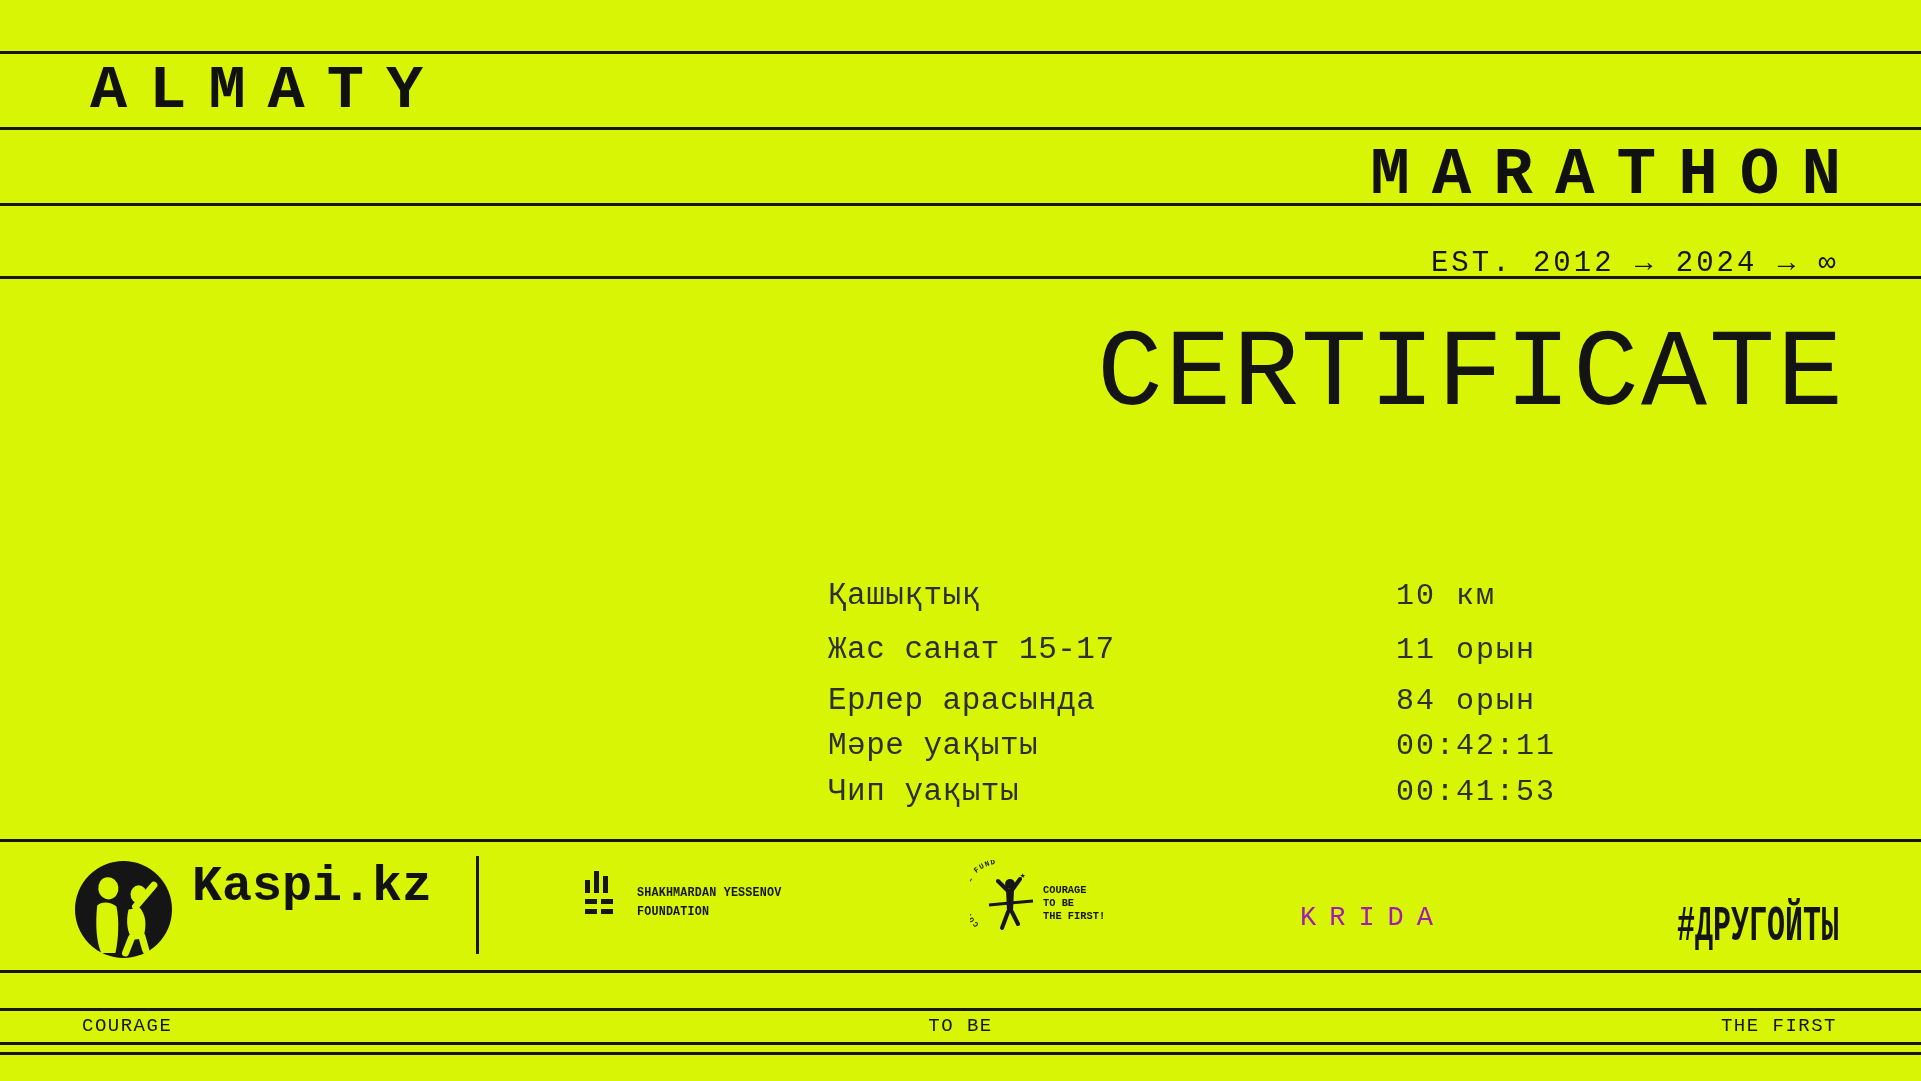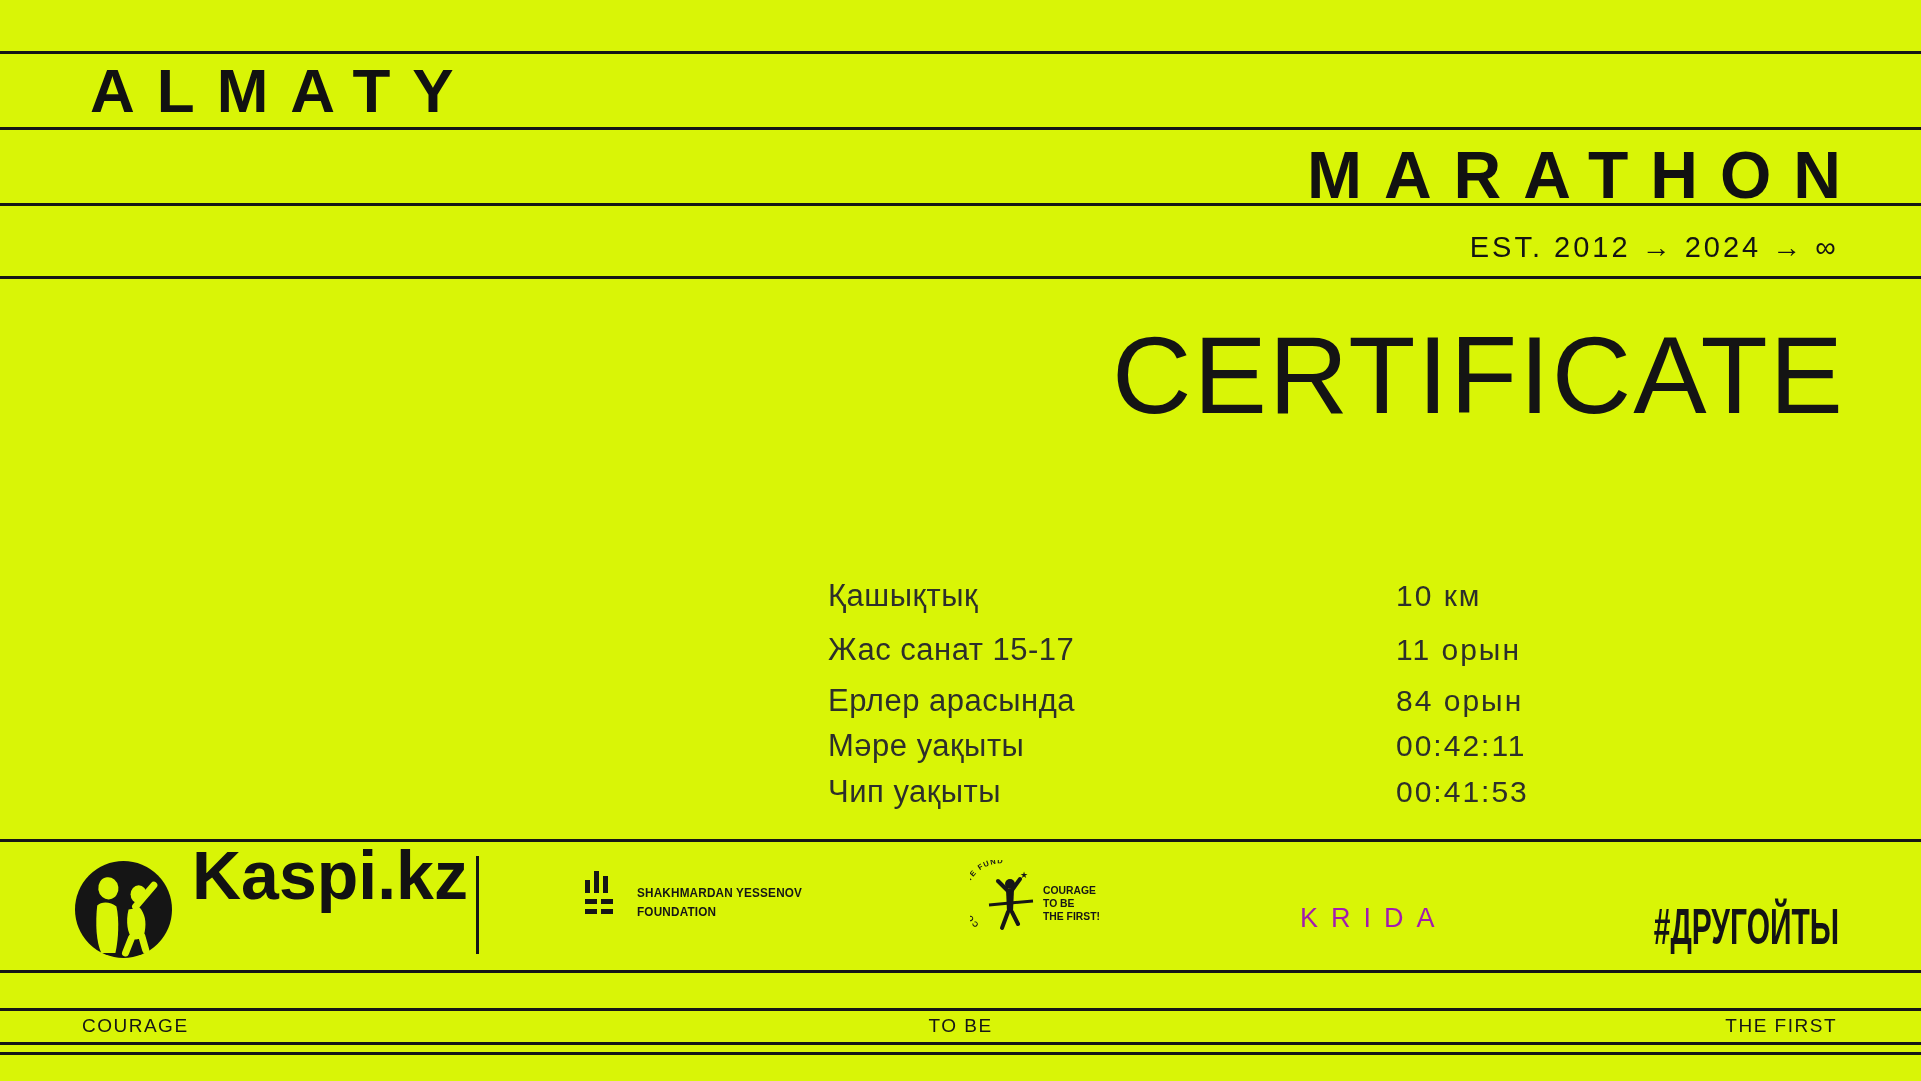--- a/index.html
+++ b/index.html
@@ -1,49 +1,49 @@
 <!DOCTYPE html>
 <html><head>
 <meta charset="utf-8">
 <style>
   html,body{margin:0;padding:0;background:#8a9a00;}
   .canvas{
     position:relative;width:1921px;height:1081px;overflow:hidden;
     background:#d9f506;
-    font-family:Liberation Sans, sans-serif;
+    font-family:Liberation Mono, monospace;
     color:#141414;
   }
   .hline{position:absolute;left:0;right:0;height:3px;background:#161616;}
   .l1{top:51px}.l2{top:127px}.l3{top:203px}.l4{top:276px}.l5{top:839px}
   .l6{top:970px}.l7{top:1008px}.l8{top:1042px}.l9{top:1052px}
 
   
   .band{position:absolute;left:0;right:0;display:flex;align-items:center;}
   .band-almaty{top:54px;height:73px;padding-left:90px;}
   .almaty{font-size:62px;font-weight:bold;letter-spacing:22px;color:#111;}
   .band-marathon{top:130px;height:90px;justify-content:flex-end;padding-right:80px;}
   .marathon{font-size:66px;font-weight:bold;letter-spacing:22px;margin-right:-22px;color:#111;}
-  .band-est{top:206px;height:70px;justify-content:flex-end;padding-right:82px;padding-top:6px;}
+  .band-est{top:206px;height:70px;justify-content:flex-end;padding-right:82px;padding-top:22px;}
   .est{font-size:29px;font-weight:500;letter-spacing:3px;color:#141414;}
 
   
   .cert-title{position:absolute;right:76px;top:320px;font-size:110px;font-weight:400;
     letter-spacing:2px;line-height:110px;color:#141414;}
   .participant{position:absolute;left:810px;top:489px;font-size:41px;font-weight:bold;
     letter-spacing:3px;color:#2d2f2b;}
   .row{position:absolute;left:16px;right:0;height:34px;}
   .row .lbl{position:absolute;left:812px;font-size:31px;font-weight:500;
     letter-spacing:0.5px;color:#2d2f2b;line-height:34px;white-space:nowrap;}
   .row .val{position:absolute;left:1380px;font-size:30px;font-weight:500;
     letter-spacing:2px;color:#2d2f2b;line-height:34px;white-space:nowrap;}
   .r1{top:579px}.r2{top:633px}.r3{top:684px}.r4{top:729px}.r5{top:775px}
 
   
   .kaspi-icon{position:absolute;left:75px;top:861px;width:97px;height:97px;}
-  .kaspi-word{position:absolute;left:192px;top:836px;font-size:68px;font-weight:bold;
+  .kaspi-word{position:absolute;left:192px;top:858px;font-size:50px;font-weight:bold;
     letter-spacing:0;color:#121212;}
   .vdivider{position:absolute;left:476px;top:856px;width:3px;height:98px;background:#161616;}
   .yessenov-mark{position:absolute;left:585px;top:871px;width:28px;height:48px;}
   .yessenov-text{position:absolute;left:637px;top:884px;transform:scaleX(0.87);
     transform-origin:left center;color:#161616;}
   .yessenov-text div{font-size:13.5px;font-weight:bold;line-height:18.5px;
     letter-spacing:0.2px;white-space:nowrap;}
   .cf-icon{position:absolute;left:970px;top:860px;width:68px;height:78px;}
   .cf-tagline{position:absolute;left:1043px;top:884px;transform:scaleX(0.9);
     transform-origin:left center;color:#161616;}

